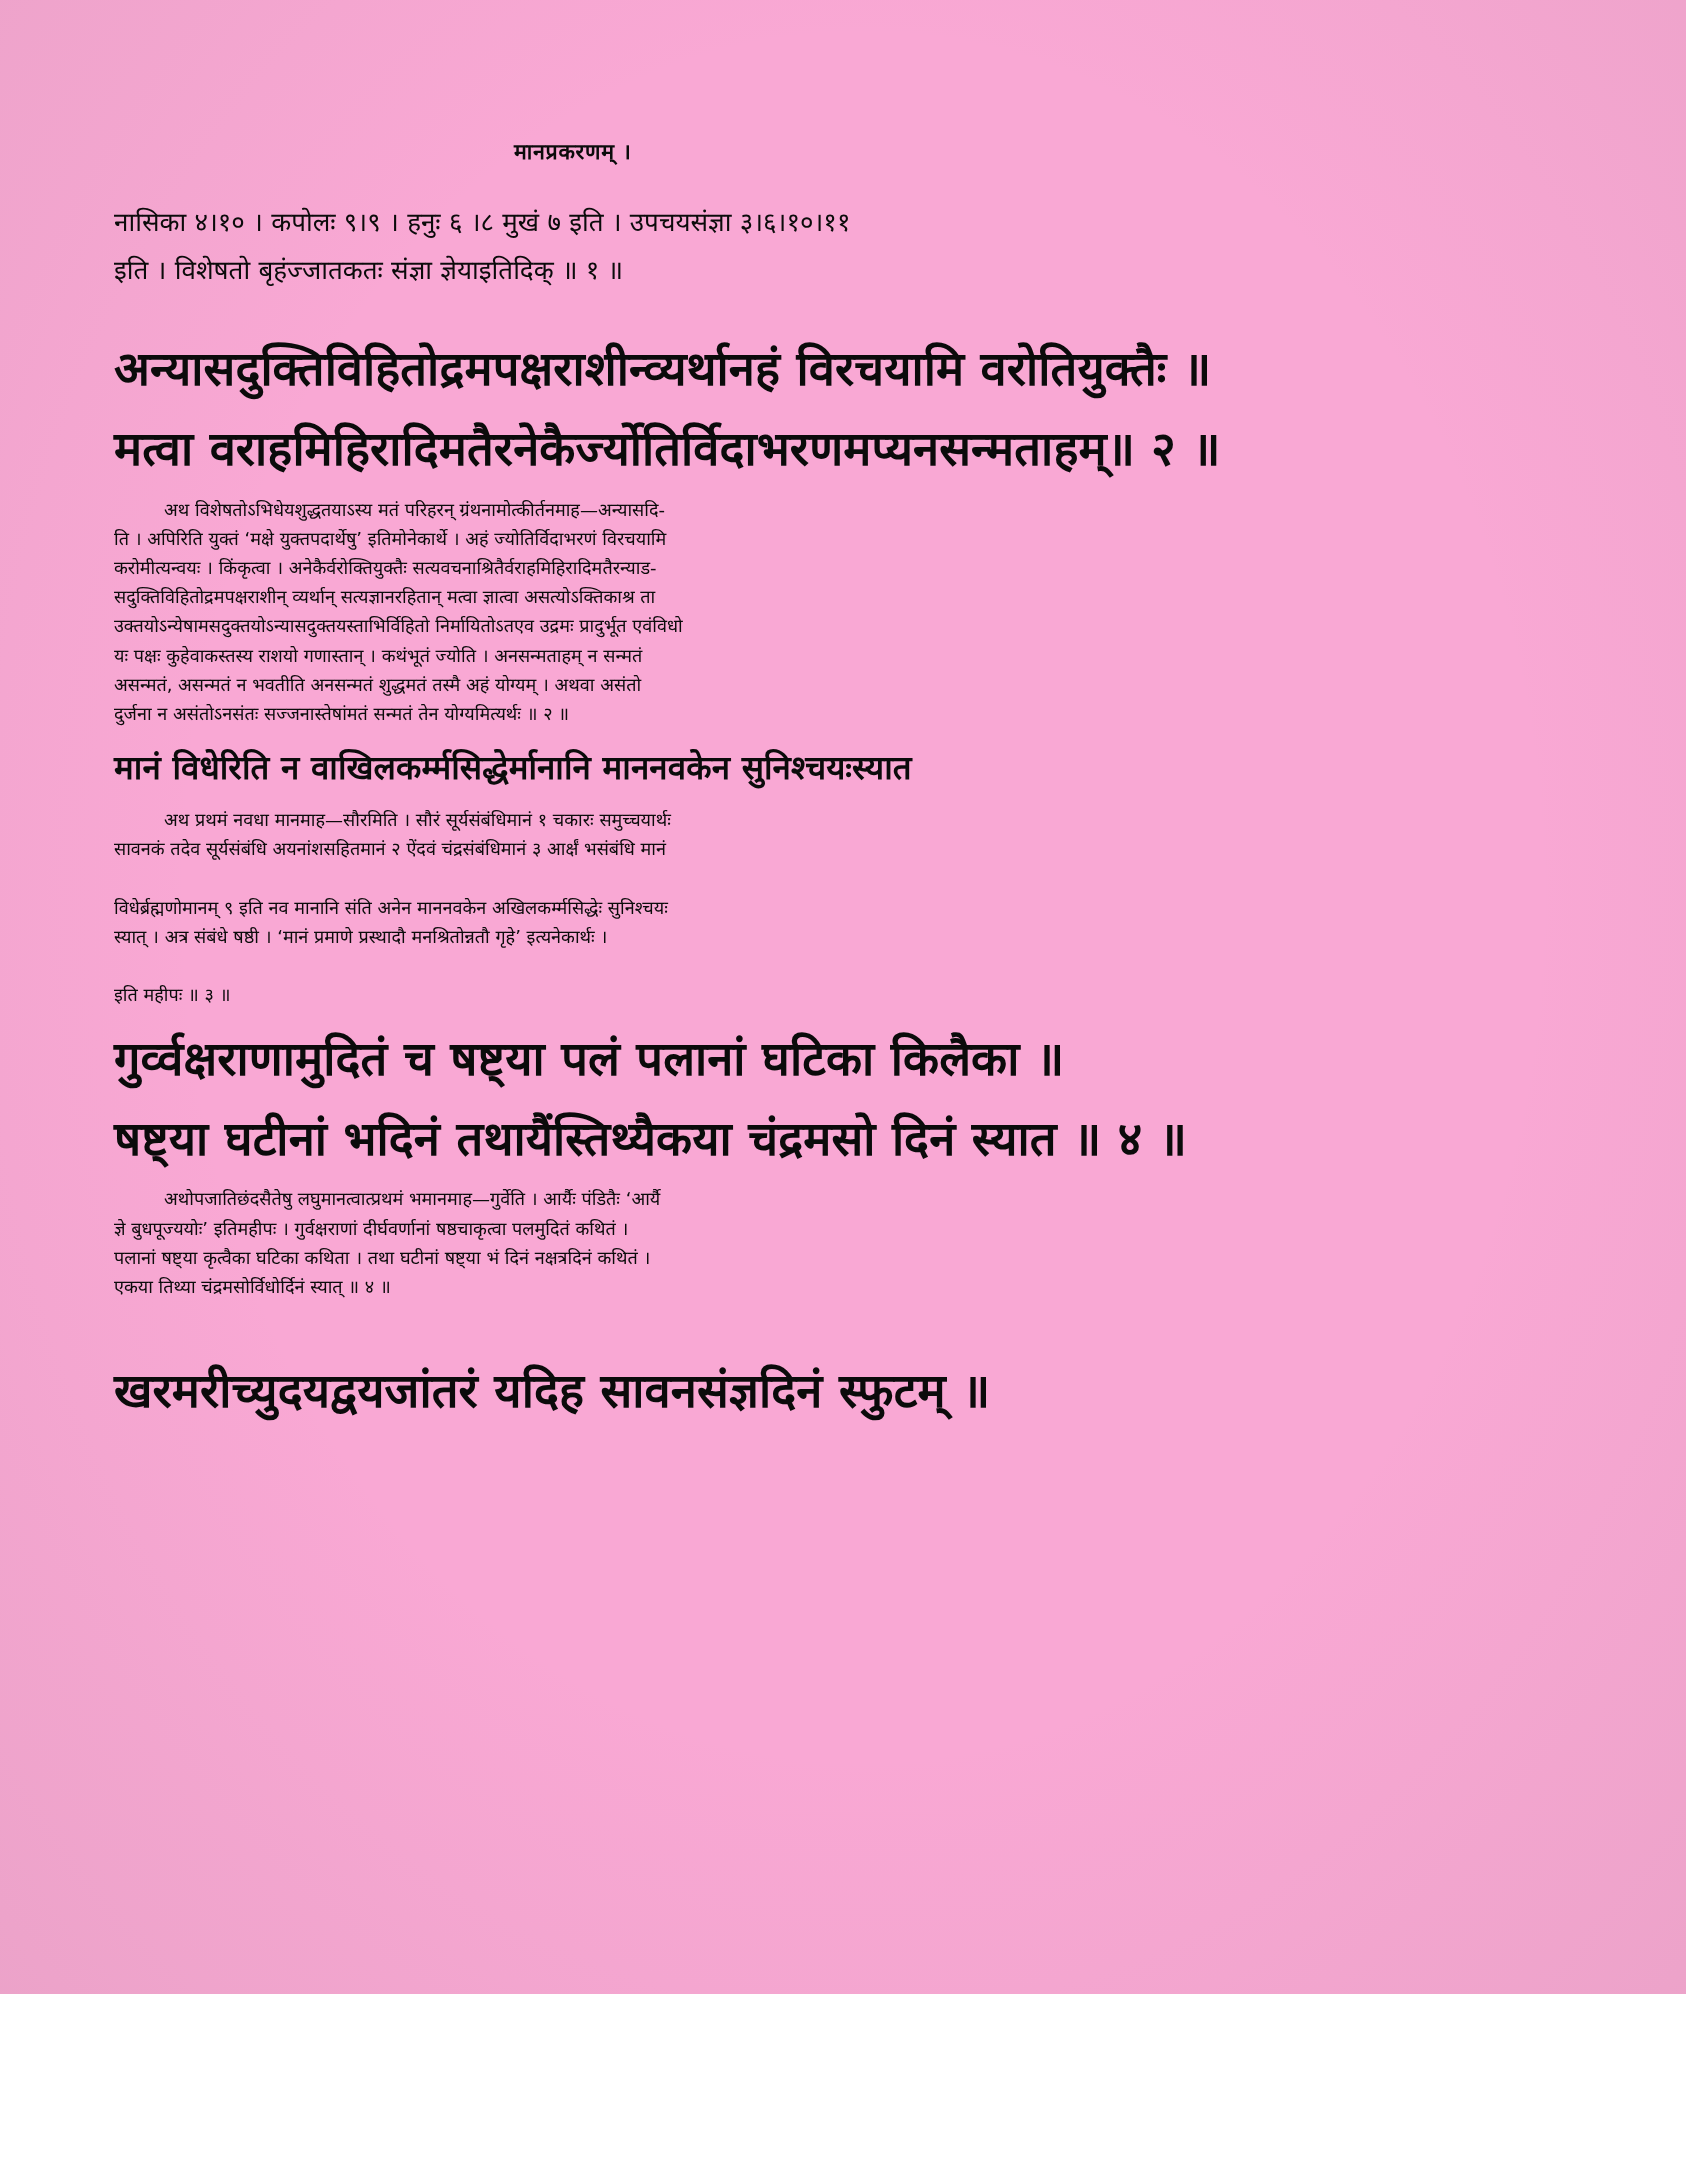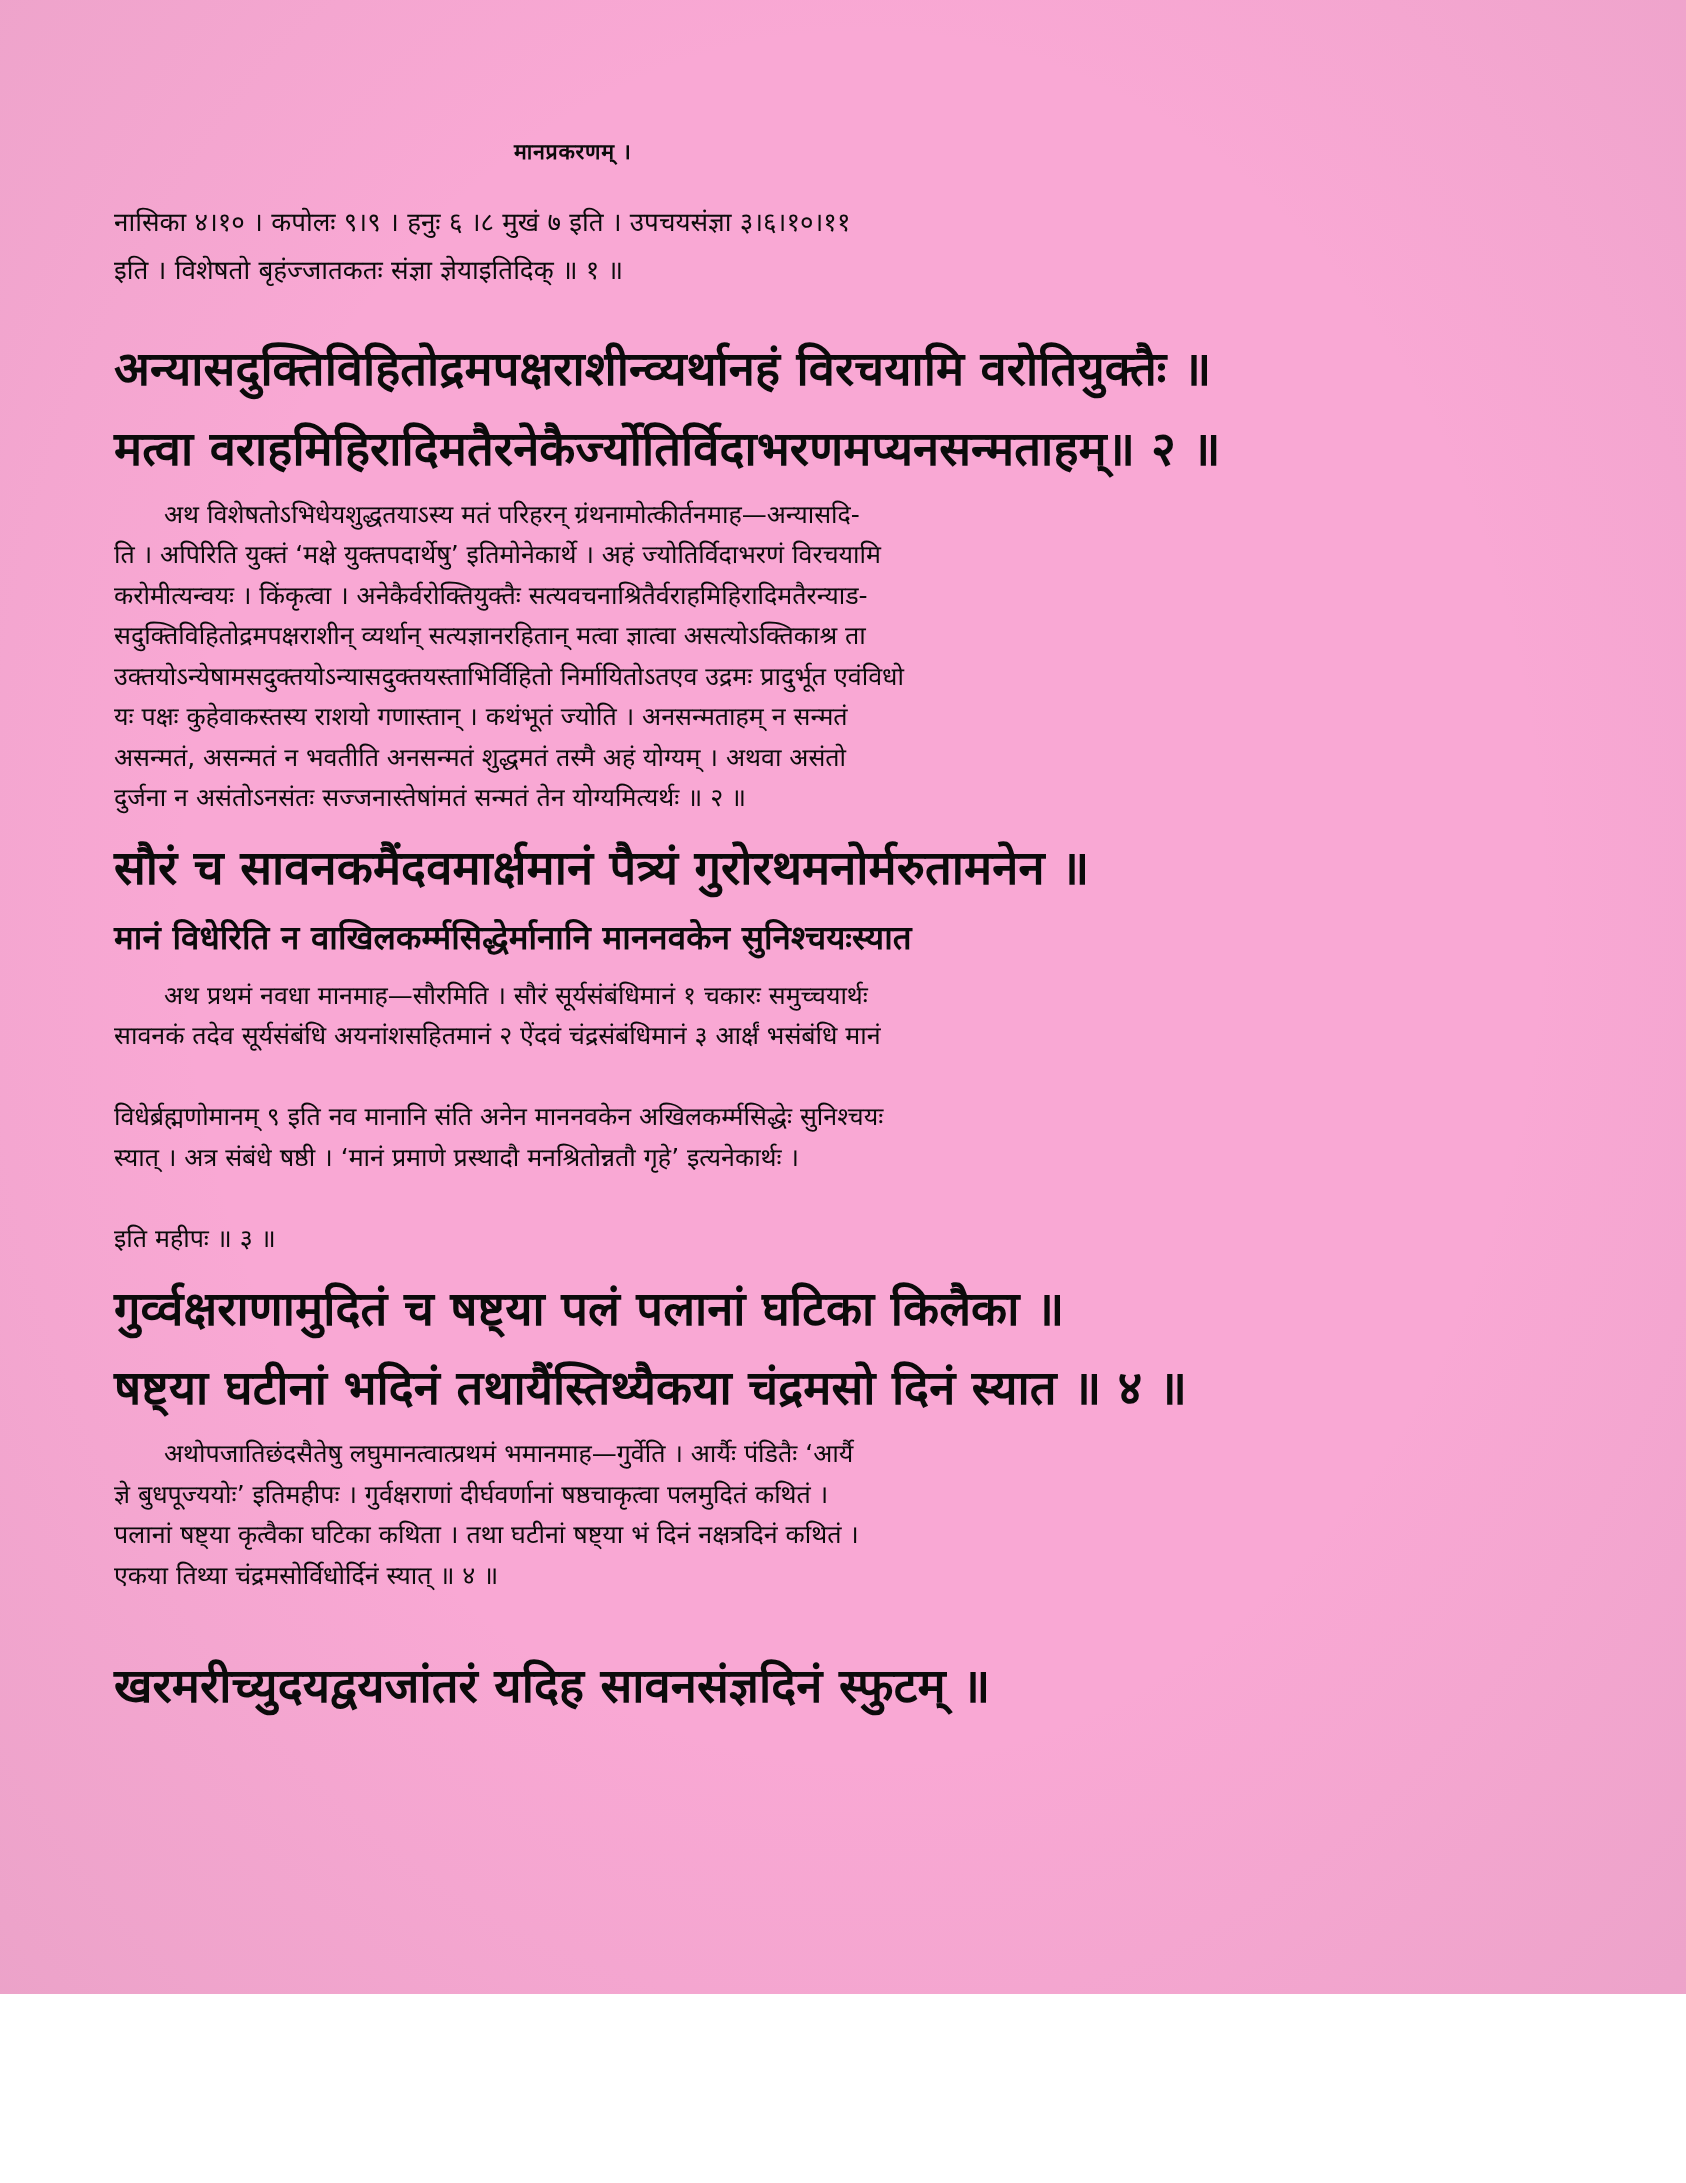--- a/index.html
+++ b/index.html
@@ -51,21 +51,21 @@
     font-weight: 700;
     line-height: 1.30;
     letter-spacing: 0.1px;
     margin: 18.6px 0 15.7px 0;
     white-space: nowrap;
   }
   .verse.small {
     font-size: 33px;
   }
   .commentary {
-    font-size: 25px;
+    font-size: 18px;
     line-height: 1.62;
     text-align: justify;
     margin: 7.1px 0 18.6px 0;
   }
   .commentary .indent {
     display: inline-block;
     width: 50px;
   }
   .headline {
     font-size: 26px;
@@ -98,21 +98,20 @@
       <span>ति । अपिरिति युक्तं ‘मक्षे युक्तपदार्थेषु’ इतिमोनेकार्थे । अहं ज्योतिर्विदाभरणं विरचयामि</span><br>
       <span>करोमीत्यन्वयः । किंकृत्वा । अनेकैर्वरोक्तियुक्तैः सत्यवचनाश्रितैर्वराहमिहिरादिमतैरन्याड-</span><br>
       <span>सदुक्तिविहितोद्रमपक्षराशीन् व्यर्थान् सत्यज्ञानरहितान् मत्वा ज्ञात्वा असत्योऽक्तिकाश्र ता</span><br>
       <span>उक्तयोऽन्येषामसदुक्तयोऽन्यासदुक्तयस्ताभिर्विहितो निर्मायितोऽतएव उद्रमः प्रादुर्भूत एवंविधो</span><br>
       <span>यः पक्षः कुहेवाकस्तस्य राशयो गणास्तान् । कथंभूतं ज्योति । अनसन्मताहम् न सन्मतं</span><br>
       <span>असन्मतं, असन्मतं न भवतीति अनसन्मतं शुद्धमतं तस्मै अहं योग्यम् । अथवा असंतो</span><br>
       <span>दुर्जना न असंतोऽनसंतः सज्जनास्तेषांमतं सन्मतं तेन योग्यमित्यर्थः ॥ २ ॥</span>
     </div>
 
     <div class="block">
-      <div class="verse">सौरं च सावनकमैंदवमार्क्षमानं पैत्र्यं गुरोरथमनोर्मरुतामनेन ॥</div>
       <div class="verse small">मानं विधेरिति न वाखिलकर्म्मसिद्धेर्मानानि माननवकेन सुनिश्चयःस्यात</div>
     </div>
 
     <div class="commentary">
       <span class="indent"></span><span>अथ प्रथमं नवधा मानमाह—सौरमिति । सौरं सूर्यसंबंधिमानं १ चकारः समुच्चयार्थः</span><br>
       <span>सावनकं तदेव सूर्यसंबंधि अयनांशसहितमानं २ ऐंदवं चंद्रसंबंधिमानं ३ आर्क्षं भसंबंधि मानं</span><br>
       <br>
       <span>विधेर्ब्रह्मणोमानम् ९ इति नव मानानि संति अनेन माननवकेन अखिलकर्म्मसिद्धेः सुनिश्चयः</span><br>
       <span>स्यात् । अत्र संबंधे षष्ठी । ‘मानं प्रमाणे प्रस्थादौ मनश्रितोन्नतौ गृहे’ इत्यनेकार्थः ।</span><br>
       <br>

